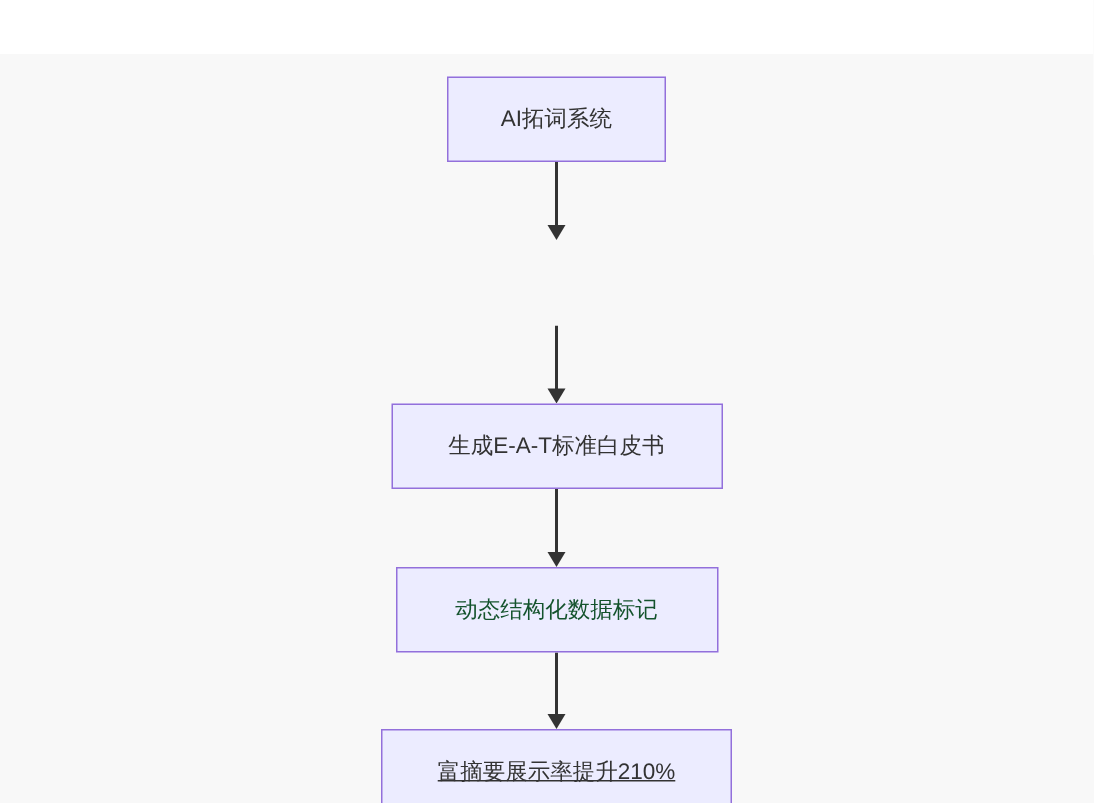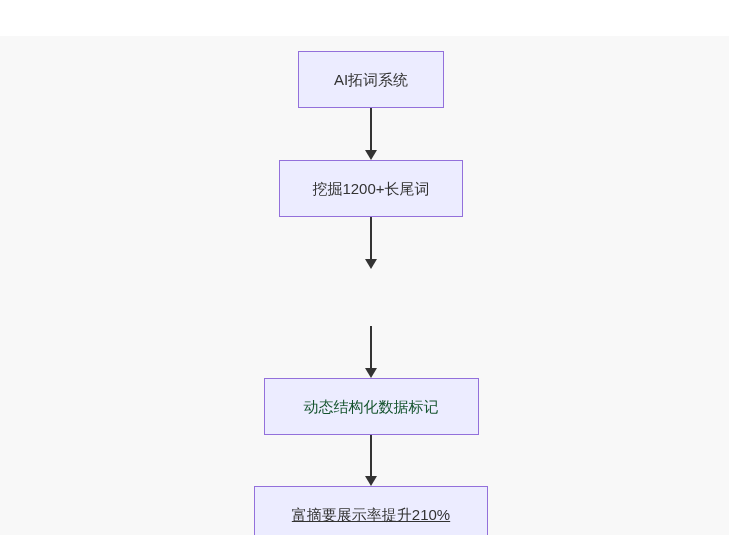--- a/index.html
+++ b/index.html
@@ -41,29 +41,29 @@
 
   <div class="node" style="left: 298px; top: 15px; width: 146px; height: 57px; background: rgb(236, 236, 255); border-color: rgb(147, 112, 219); color: rgb(51, 51, 51);">
     <span class="node-label">AI拓词系统</span>
   </div>
 
   <svg class="edge" xmlns="http://www.w3.org/2000/svg" width="14" height="52" style="left: 364px; top: 72px;">
       <line x1="7" y1="0" x2="7" y2="43" stroke="#333333" stroke-width="2"></line>
       <polygon points="1,42 13,42 7,52" fill="#333333"></polygon>
     </svg>
 
-  <div class="node" style="left: 279px; top: 124px; width: 184px; height: 57px; background: rgb(236, 236, 255); border-color: rgb(147, 112, 219); color: rgb(51, 51, 51);">
-    <span class="node-label">挖掘1200+长尾词</span>
-  </div>
 
   <svg class="edge" xmlns="http://www.w3.org/2000/svg" width="14" height="52" style="left: 364px; top: 181px;">
       <line x1="7" y1="0" x2="7" y2="43" stroke="#333333" stroke-width="2"></line>
       <polygon points="1,42 13,42 7,52" fill="#333333"></polygon>
     </svg>
 
+  <div class="node" style="left: 260.5px; top: 233px; width: 221px; height: 57px; background: rgb(236, 236, 255); border-color: rgb(147, 112, 219); color: rgb(51, 51, 51);">
+    <span class="node-label">生成E-A-T标准白皮书</span>
+  </div>
 
   <svg class="edge" xmlns="http://www.w3.org/2000/svg" width="14" height="52" style="left: 364px; top: 290px;">
       <line x1="7" y1="0" x2="7" y2="43" stroke="#333333" stroke-width="2"></line>
       <polygon points="1,42 13,42 7,52" fill="#333333"></polygon>
     </svg>
 
   <div class="node" style="left: 263.5px; top: 342px; width: 215px; height: 57px; background: rgb(236, 236, 255); border-color: rgb(147, 112, 219); color: #14532d;">
     <span class="node-label">动态结构化数据标记</span>
   </div>
 

